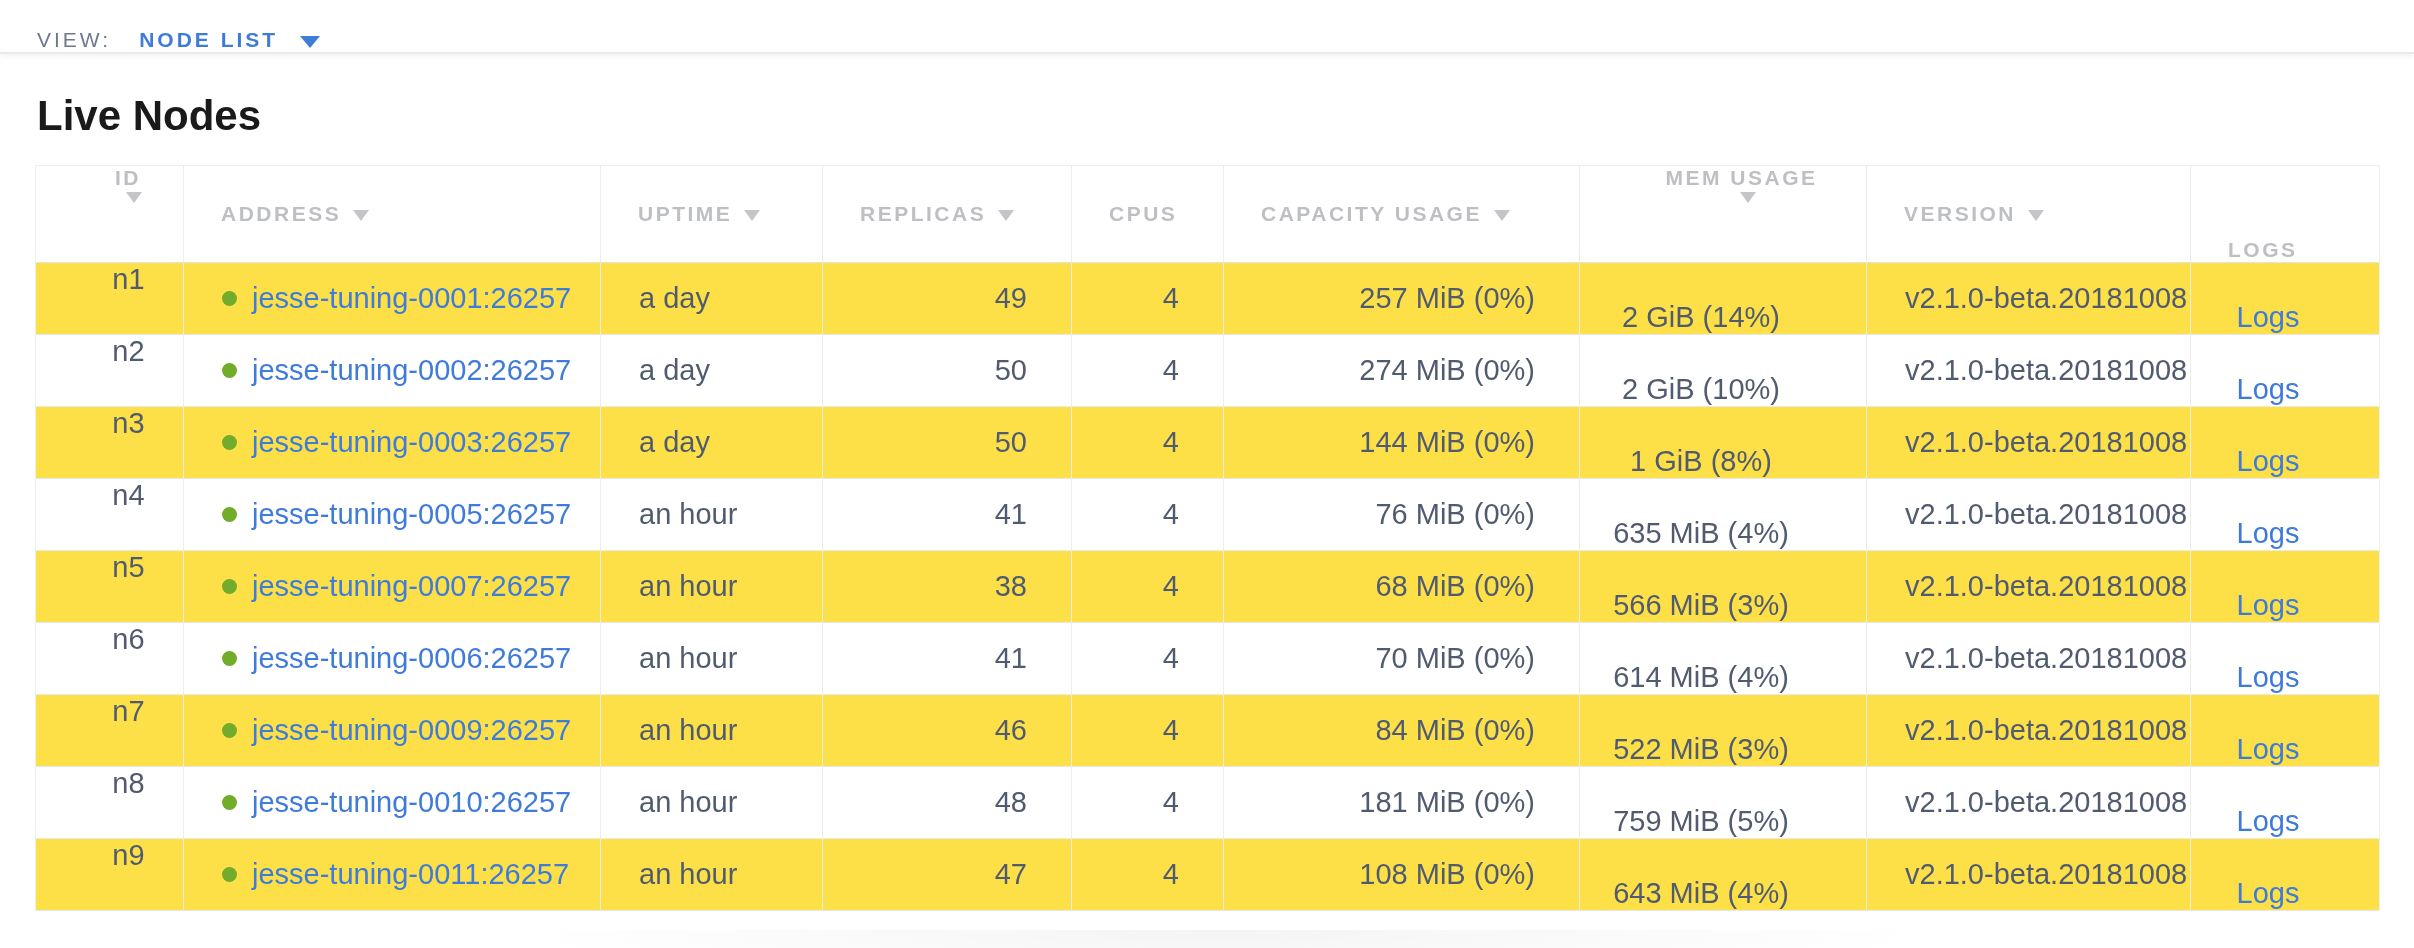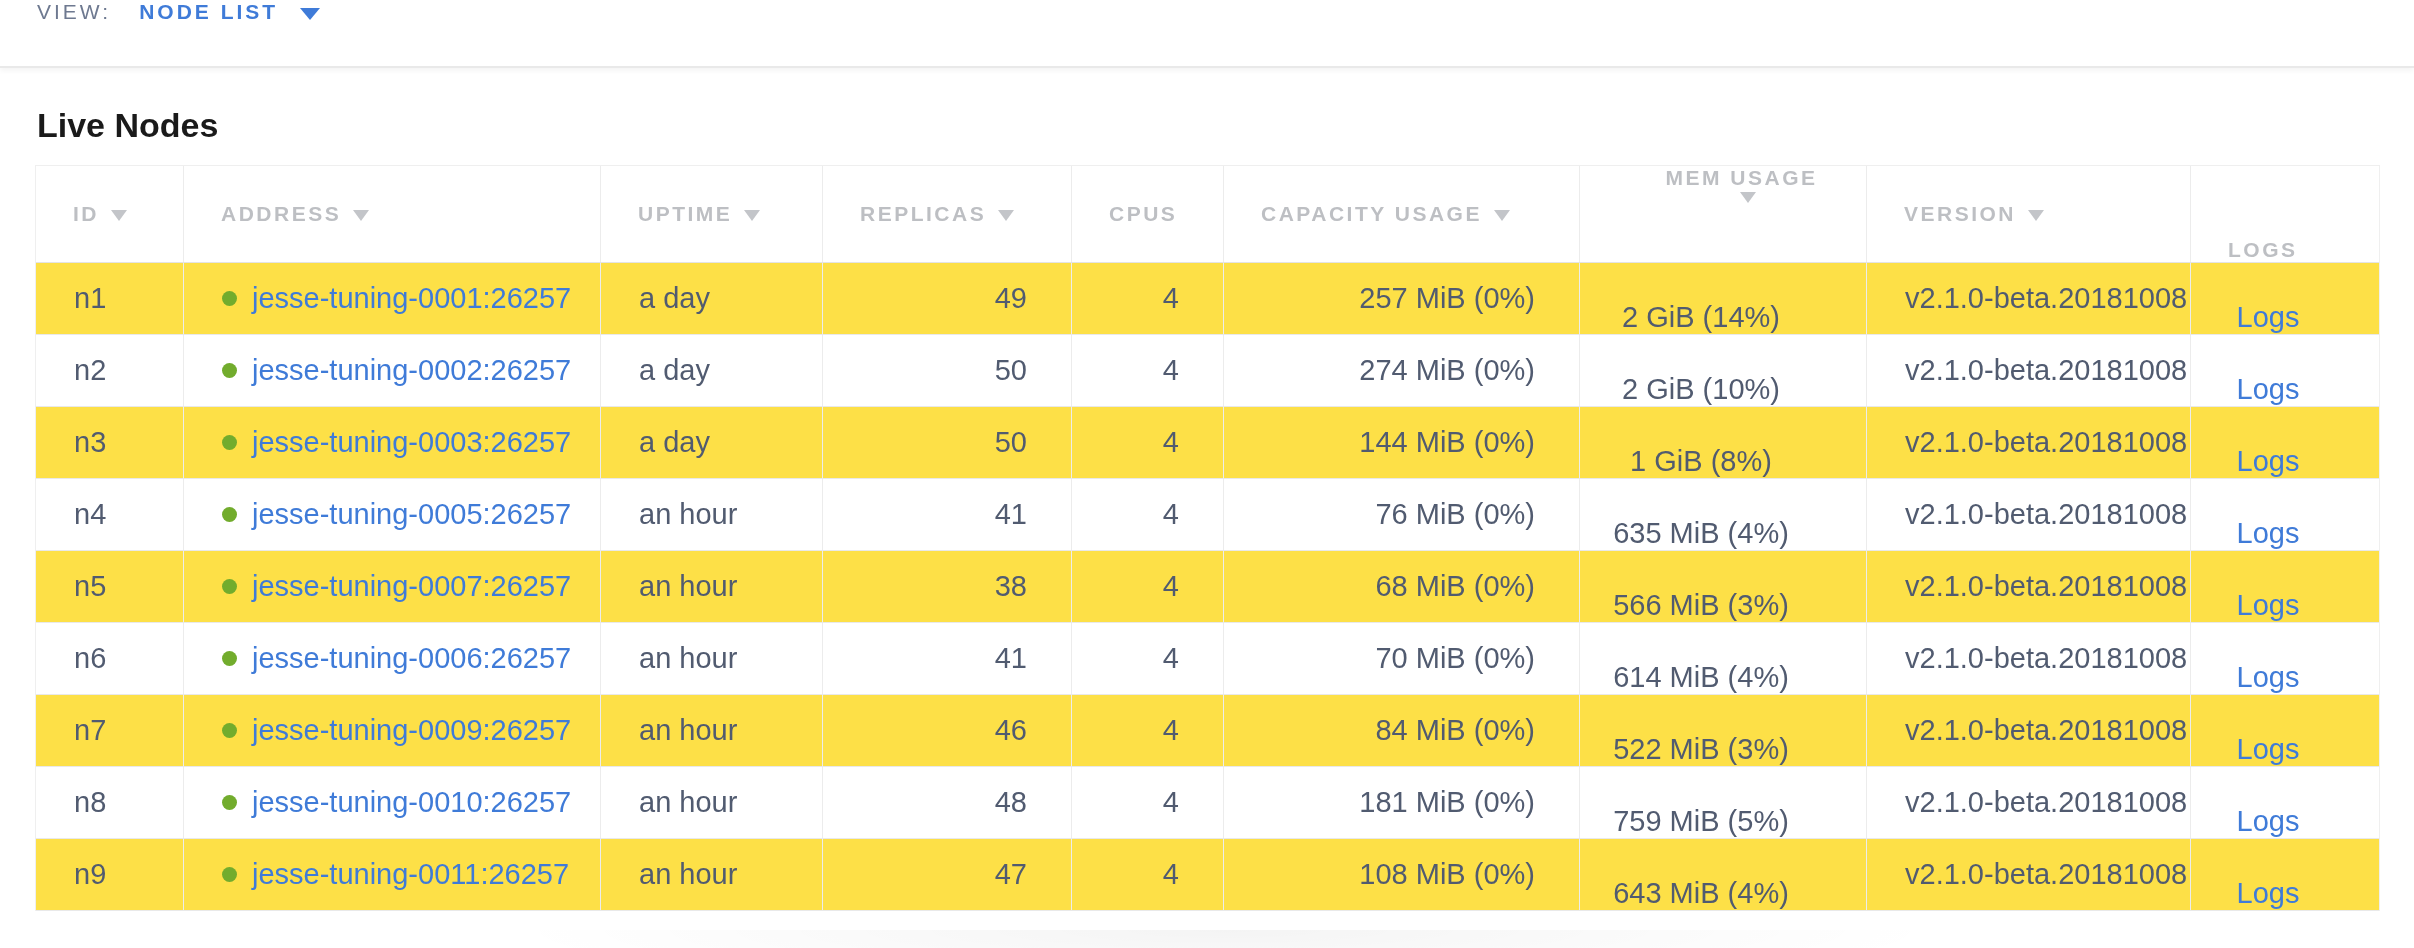--- a/index.html
+++ b/index.html
@@ -1,46 +1,46 @@
 <!DOCTYPE html>
 <html><head>
 <meta charset="utf-8">
 <style>
   * { margin: 0; padding: 0; box-sizing: border-box; }
   html, body { width: 2414px; height: 948px; overflow: hidden; background: #ffffff;
     font-family: "Liberation Sans", sans-serif; }
 
   
-  .view-bar { position: relative; height: 68px; background: #ffffff;
+  .view-bar { position: relative; height: 54px; background: #ffffff;
     border-bottom: 2px solid #e9e9e9; box-shadow: 0 3px 5px rgba(0,0,0,0.045);
-    display: flex; align-items: flex-start; padding-left: 37px; z-index: 5; }
+    display: flex; align-items: flex-end; padding-left: 37px; z-index: 5; }
   .view-label { font-size: 21px; letter-spacing: 3px; color: #6e7990; font-weight: 400; }
   .view-select { display: flex; align-items: center; margin-left: 28px; cursor: pointer; }
   .view-value { font-size: 21px; letter-spacing: 3px; color: #3f7bd8; font-weight: 700; }
   .view-caret { width: 0; height: 0; margin-left: 22px; margin-top: 3px;
     border-left: 10px solid transparent; border-right: 10px solid transparent;
     border-top: 12px solid #3f7bd8; }
 
   
-  .page-title { margin: 38px 0 0 37px; font-size: 34px; font-weight: 700; color: #1a1a1a; }
+  .page-title { margin: 38px 0 0 37px; font-size: 42px; font-weight: 700; color: #1a1a1a; }
 
   
   .nodes-table { position: absolute; left: 35px; top: 165px; width: 2345px;
     border-top: 1px solid #efefef; border-left: 1px solid #efefef; border-right: 1px solid #efefef; }
   .tr { display: flex; width: 100%; border-bottom: 1px solid #e9e9e9; background: #ffffff; }
   .tr.head { height: 97px; border-bottom: 1px solid #e4e4e4; }
   .tr.body-row { height: 72px; }
   .tr.stripe { background: #fde047; }
 
   .td, .th { display: flex; align-items: center; height: 100%;
     border-right: 1px solid #ececec; overflow: hidden; white-space: nowrap; }
   .td:last-child, .th:last-child { border-right: none; align-items: flex-end; }
 
   
-  .c-id       { width: 148px; }
+  .c-id       { width: 148px; flex-direction: column; }
   .c-address  { width: 417px; }
   .c-uptime   { width: 222px; }
   .c-replicas { width: 249px; }
   .c-cpus     { width: 152px; }
   .c-capacity { width: 356px; }
   .c-mem      { width: 287px; flex-direction: column; }
   .c-version  { width: 324px; }
   .c-logs     { width: 154px; }
 
   .th { font-size: 21px; font-weight: 700; letter-spacing: 2.5px; color: #bdbfc3;

